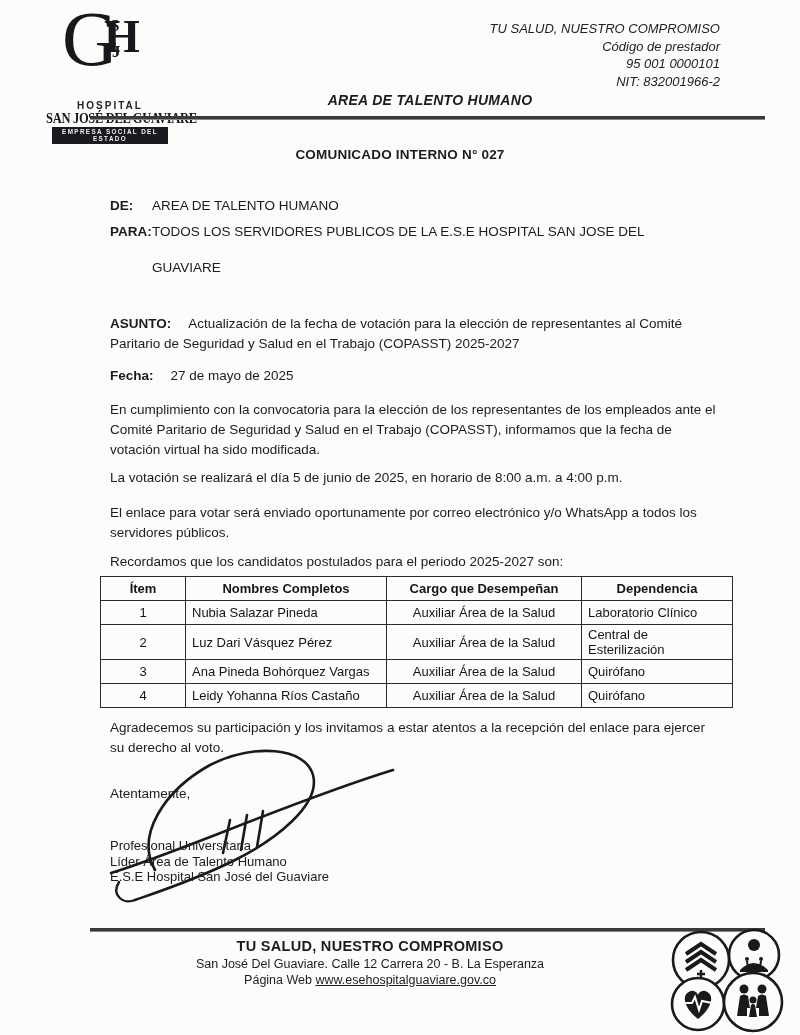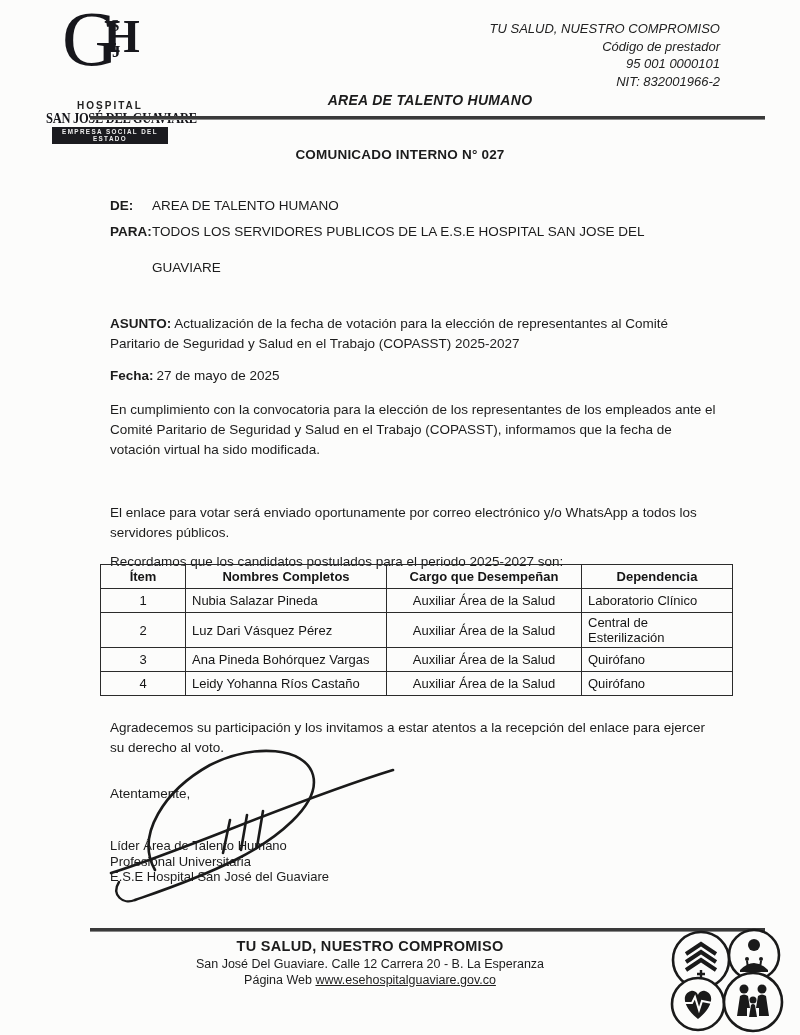--- a/index.html
+++ b/index.html
@@ -25,23 +25,23 @@
   .header-dept{position:absolute;left:60px;right:0;top:92px;text-align:center;
     font-weight:bold;font-style:italic;font-size:14px;letter-spacing:.3px;}
   .header-rule{position:absolute;left:90px;right:35px;top:116px;height:3px;
     background:#3a3a3a;border-bottom:1px solid #888;}
   
   .doc-title{position:absolute;left:0;right:0;top:147px;text-align:center;
     font-weight:bold;font-size:13.5px;letter-spacing:.2px;}
   .line{position:absolute;left:110px;font-size:13.5px;}
   .addr-lbl{display:inline-block;width:42px;font-weight:bold;vertical-align:top;}
   .para{position:absolute;left:110px;width:612px;font-size:13.5px;line-height:20px;text-align:left;}
-  .inline-lbl{font-weight:bold;margin-right:3px;}
-  
-  .cand-table{position:absolute;left:100px;top:564px;border-collapse:collapse;
+  .inline-lbl{font-weight:bold;margin-right:17px;}
+  
+  .cand-table{position:absolute;left:100px;top:576px;border-collapse:collapse;
     font-size:13px;color:#151515;padding-left:32px;}
   .cand-table th,.cand-table td{border:1.6px solid #2b2b2b;padding:2px 6px;height:19px;}
   .cand-table th{font-weight:bold;text-align:center;}
   .col-item{width:72px;text-align:center;}
   .col-nom{width:188px;text-align:left;}
   .col-cargo{width:182px;text-align:center;}
   .col-dep{width:138px;text-align:left;}
   
   .sig-svg{position:absolute;left:95px;top:745px;}
   .sig-block{position:absolute;left:110px;top:838px;font-size:13px;line-height:15.5px;}
@@ -96,20 +96,21 @@
 
   <div class="para" style="top:314px;">
     <span class="inline-lbl">ASUNTO:</span><span>Actualización de la fecha de votación para la elección de representantes al Comité Paritario de Seguridad y Salud en el Trabajo (COPASST) 2025-2027</span>
   </div>
 
   <div class="line" style="top:368px;text-align:center;">
     <span class="inline-lbl">Fecha:</span><span>27 de mayo de 2025</span>
   </div>
 
   <div class="para" style="top:400px;">En cumplimiento con la convocatoria para la elección de los representantes de los empleados ante el Comité Paritario de Seguridad y Salud en el Trabajo (COPASST), informamos que la fecha de votación virtual ha sido modificada.</div>
+  <div class="para" style="top:468px;">La votación se realizará el día 5 de junio de 2025, en horario de 8:00 a.m. a 4:00 p.m.</div>
   <div class="para" style="top:503px;">El enlace para votar será enviado oportunamente por correo electrónico y/o WhatsApp a todos los servidores públicos.</div>
   <div class="para" style="top:552px;">Recordamos que los candidatos postulados para el periodo 2025-2027 son:</div>
 
   <table class="cand-table">
     <tbody>
         <tr>
       <th class="col-item">Ítem</th>
       <th class="col-nom">Nombres Completos</th>
       <th class="col-cargo">Cargo que Desempeñan</th>
       <th class="col-dep">Dependencia</th>
@@ -147,22 +148,22 @@
   <svg class="sig-svg" width="320" height="165" viewBox="0 0 320 165">
     <path class="ink" stroke-width="2.6" stroke-linecap="round" d="M 60 125 C 40 90, 70 45, 115 20 C 160 -2, 210 2, 218 30 C 226 60, 180 95, 140 115 C 100 135, 60 148, 40 155"></path>
     <path class="ink" stroke-width="2.4" stroke-linecap="round" d="M 40 155 C 28 160, 16 150, 24 137"></path>
     <path class="ink" stroke-width="2.6" stroke-linecap="round" d="M 16 128 C 90 105, 200 55, 298 25"></path>
     <path class="ink" stroke-width="2.6" stroke-linecap="round" d="M 135 75 L 128 108"></path>
     <path class="ink" stroke-width="2.6" stroke-linecap="round" d="M 152 70 L 146 105"></path>
     <path class="ink" stroke-width="2.6" stroke-linecap="round" d="M 168 66 L 162 102"></path>
   </svg>
 
   <div class="sig-block">
+    <div>Profesional Universitaria</div>
     <div>Líder Área de Talento Humano</div>
-    <div>Profesional Universitaria</div>
     <div>E.S.E Hospital San José del Guaviare</div>
   </div>
 
   <div class="footer-rule"></div>
   <div class="footer-text footer-slogan">TU SALUD, NUESTRO COMPROMISO</div>
   <div class="footer-text footer-address">San José Del Guaviare. Calle 12 Carrera 20 - B. La Esperanza</div>
   <div class="footer-text footer-web">
     <span>Página Web</span>
     <span class="url">www.esehospitalguaviare.gov.co</span>
   </div>

